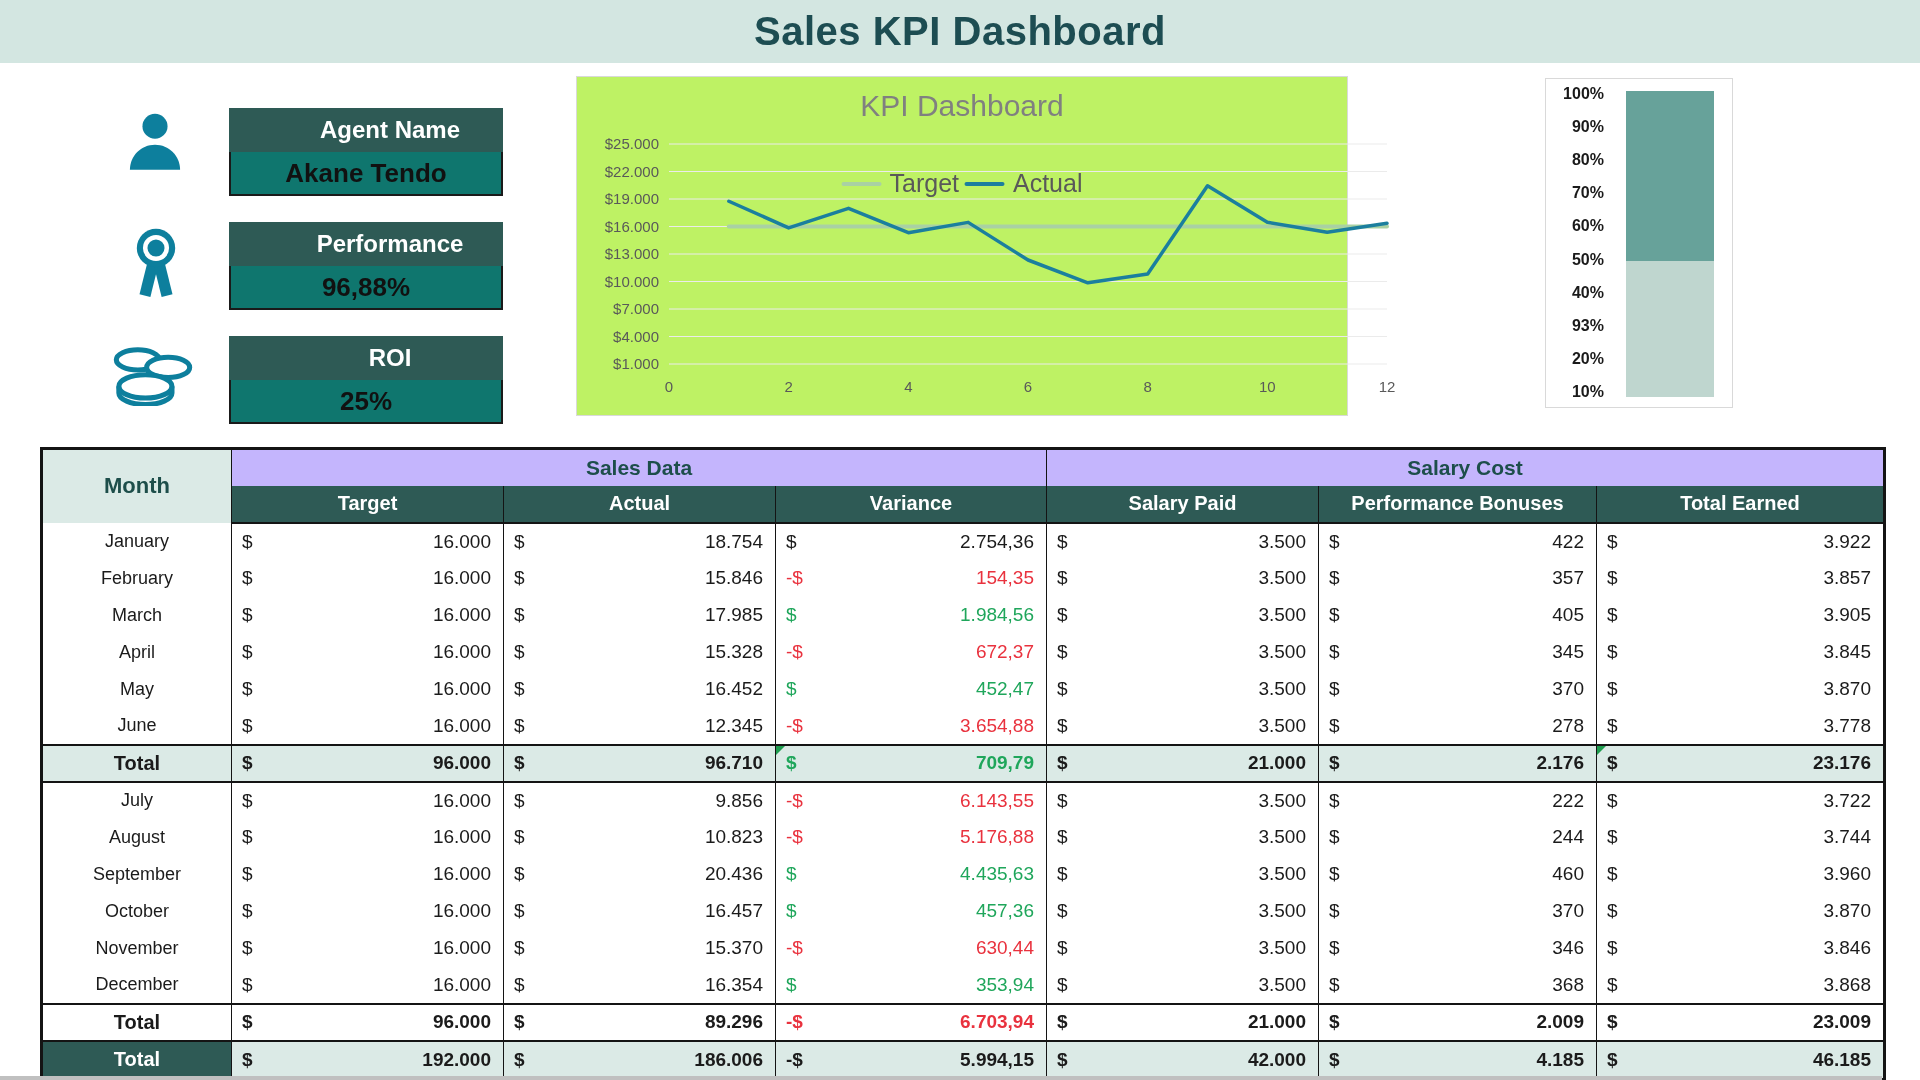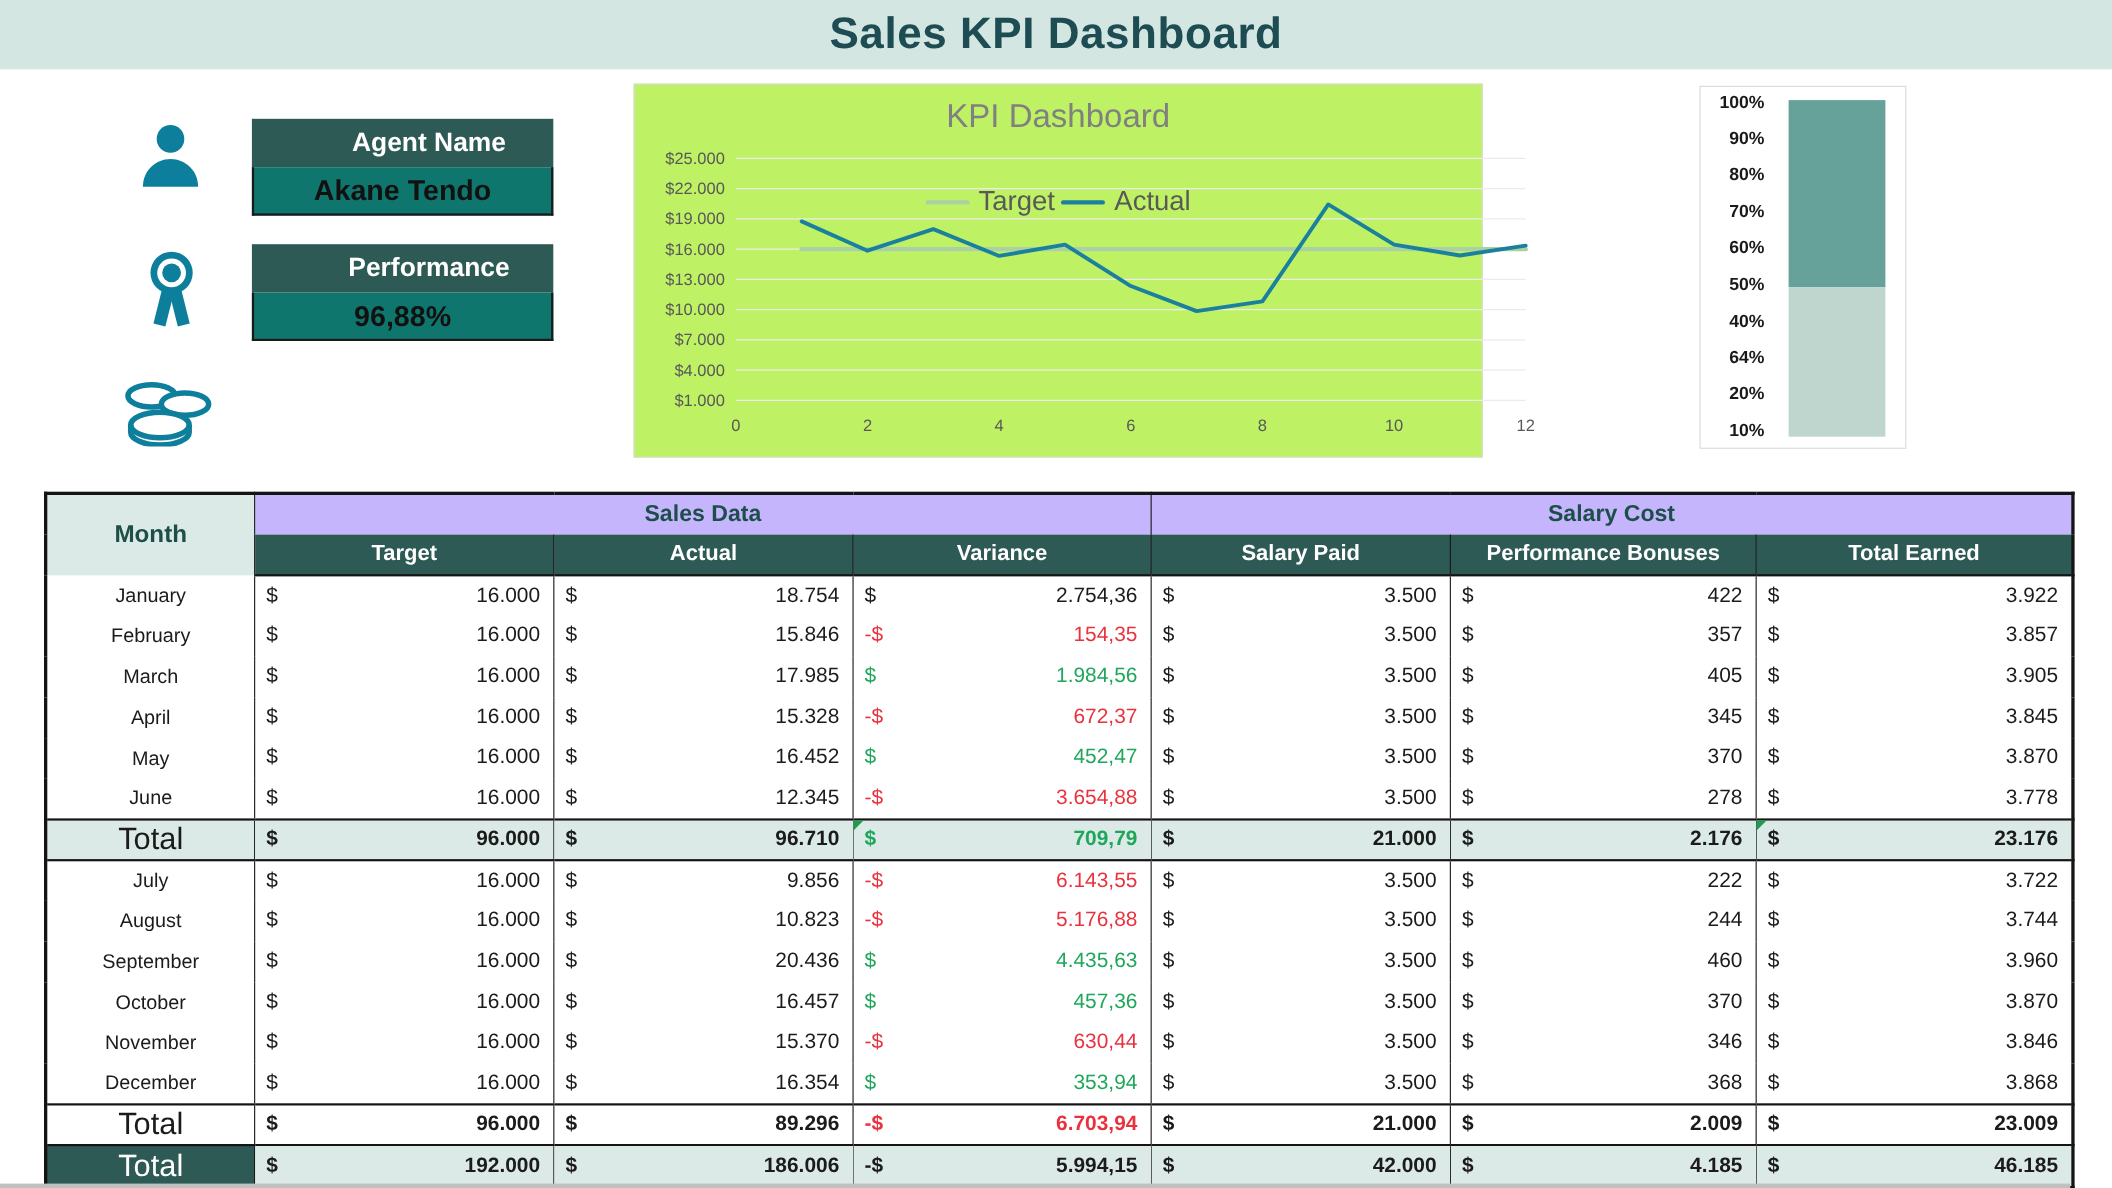--- a/index.html
+++ b/index.html
@@ -43,21 +43,21 @@
 
   
   .table-wrap { position:absolute; left:40px; top:447px; }
   table.kpi { border-collapse:collapse; table-layout:fixed; border:3px solid #141414; background:#fff; }
   table.kpi th, table.kpi td { border-left:1.5px solid #141414; border-right:1.5px solid #141414; }
   th.month-h { background:#dbeae6; color:#1d4e4a; font-size:22px; font-weight:bold; }
   th.group-h { background:#c4b5fd; color:#1d4e4a; font-size:21px; font-weight:bold; height:37px; }
   th.sub-h { background:#2e5a55; color:#ffffff; font-size:20px; font-weight:bold; height:37px;
     border-bottom:2px solid #141414; }
   td.month-c { text-align:center; font-size:18px; color:#1b1b1b; height:37px; }
-  tr.subtotal td.month-c, tr.grandtotal td.month-c { font-size:28px; font-weight:normal; }
+  tr.subtotal td.month-c, tr.grandtotal td.month-c { font-size:20px; font-weight:bold; }
   td.money { position:relative; font-size:19px; height:37px; }
   .cellflex { display:flex; justify-content:space-between; align-items:center; padding:0 12px 0 10px; }
   tr.subtotal td, tr.grandtotal td { font-weight:bold; }
   tr.subtotal td { border-top:2.5px solid #141414; border-bottom:2.5px solid #141414; }
   tr.subtotal.shaded td { background:#dbeae6; }
   tr.grandtotal td { background:#dbeae6; height:39px; border-top:2.5px solid #141414; }
   tr.grandtotal td.month-c { background:#2e5a55; color:#ffffff; }
   .t-dark { color:#1b1b1b; }
   .t-red { color:#e9323e; }
   .t-green { color:#1fa65b; }
@@ -99,20 +99,24 @@
     </svg>
   </div>
 
   <div class="card" style="top:108px;">
     <div class="card-header">Agent Name</div>
     <div class="card-value">Akane Tendo</div>
   </div>
   <div class="card" style="top:222px;">
     <div class="card-header">Performance</div>
     <div class="card-value">96,88%</div>
+  </div>
+  <div class="card" style="top:336px;">
+    <div class="card-header">ROI</div>
+    <div class="card-value">25%</div>
   </div>
 
   <div class="chart-panel">
     <div class="chart-title">KPI Dashboard</div>
     <div class="chart-legend" id="chart-legend">
         <div class="legend-item">
           <span class="legend-swatch" style="background:#a9d1a3"></span>
           <span class="legend-label">Target</span>
         </div>
         <div class="legend-item">
@@ -153,21 +157,21 @@
 
   <div class="gauge-panel">
     <div class="gauge-labels" id="gauge-labels">
         <div class="gauge-label">100%</div>
         <div class="gauge-label">90%</div>
         <div class="gauge-label">80%</div>
         <div class="gauge-label">70%</div>
         <div class="gauge-label">60%</div>
         <div class="gauge-label">50%</div>
         <div class="gauge-label">40%</div>
-        <div class="gauge-label">64%</div>
+        <div class="gauge-label">93%</div>
         <div class="gauge-label">20%</div>
         <div class="gauge-label">10%</div>
       </div>
     <div class="gauge-bar" id="gauge-bar">
         <div class="gauge-seg" style="height: 55.5556%; background: rgb(103, 162, 154);"></div>
         <div class="gauge-seg" style="height: 44.4444%; background: rgb(191, 214, 207);"></div>
       </div>
   </div>
 
   <div class="table-wrap">

